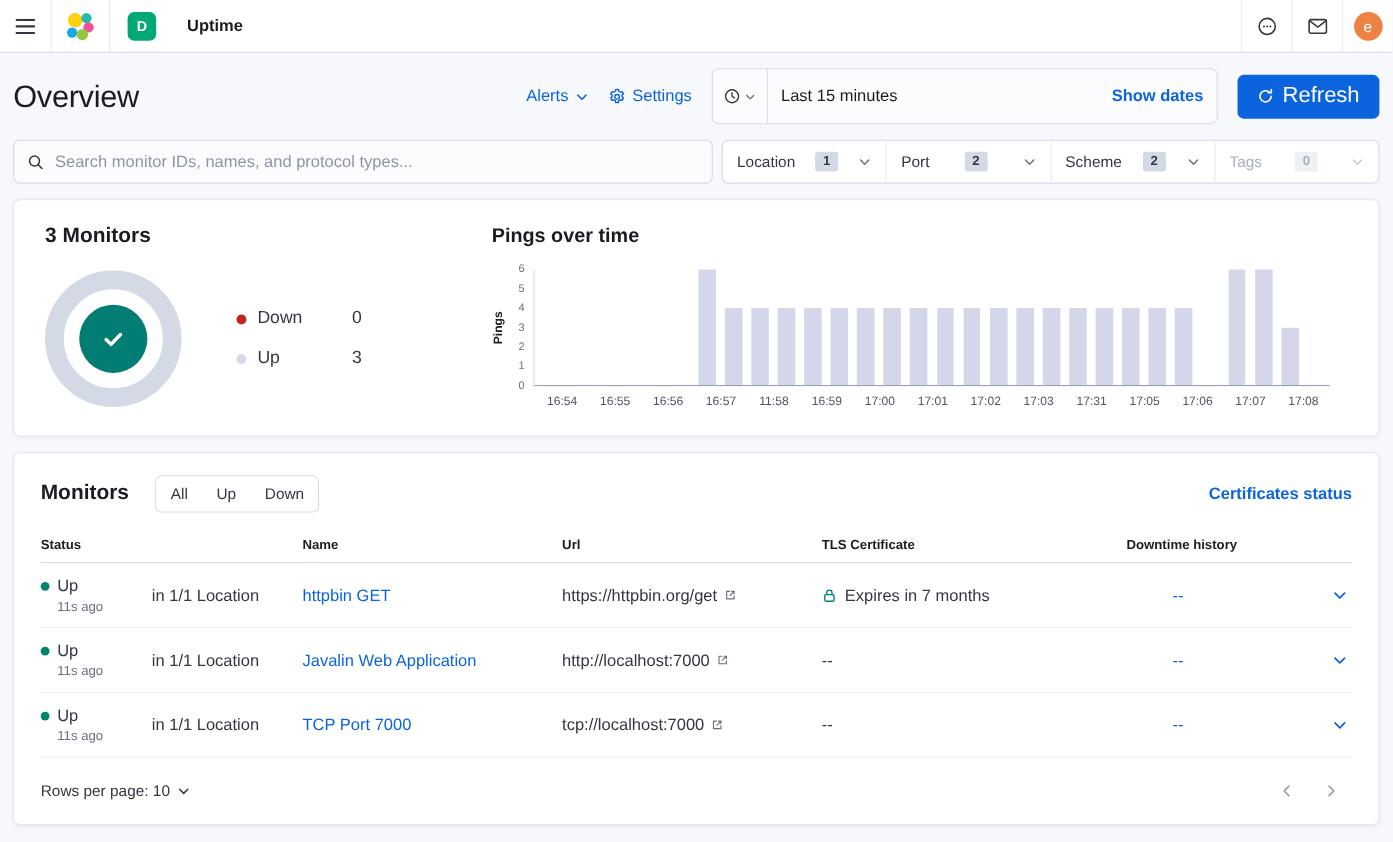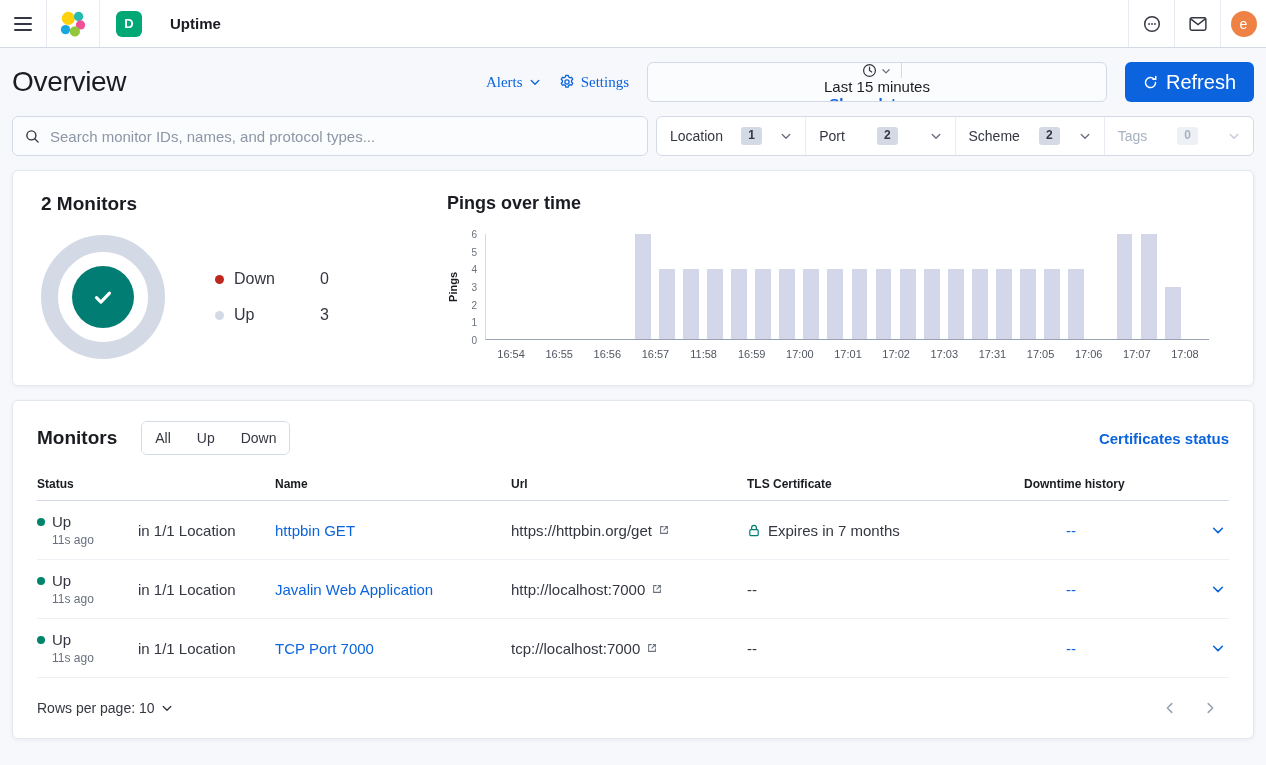--- a/index.html
+++ b/index.html
@@ -35,22 +35,22 @@
   .tb-sep-l{border-left:1px solid #e8ebf2;}
   .space-badge{width:26px;height:26px;border-radius:6px;background:var(--space_bg);color:#fff;font-weight:700;font-size:13px;display:flex;align-items:center;justify-content:center;margin:0 14px 0 16px;cursor:pointer;}
   .app-title{font-weight:600;font-size:15px;color:var(--title);margin-left:14px;cursor:pointer;}
   .topbar-right{margin-left:auto;display:flex;height:100%;}
   .avatar{width:26px;height:26px;border-radius:50%;background:var(--avatar_bg);color:#fff;font-size:14px;display:flex;align-items:center;justify-content:center;}
   
   .page-head{padding:14px 12px 0 12px;}
   .head-row{display:flex;align-items:center;justify-content:space-between;}
   .page-title{font-size:28px;font-weight:500;color:var(--title);letter-spacing:-.3px;}
   .head-controls{display:flex;align-items:center;gap:18px;}
-  .link-btn{display:flex;align-items:center;gap:6px;color:var(--primary);font-size:15px;font-weight:500;background:none;border:none;cursor:pointer;font-family:Liberation Serif, serif;padding:0;}
-  .datepicker{display:flex;align-items:center;width:460px;height:40px;border:1px solid var(--border);border-radius:6px;background:#fbfcfe;overflow:hidden;flex-direction:column;}
+  .link-btn{display:flex;align-items:center;gap:6px;color:var(--primary);font-size:15px;font-weight:500;background:none;border:none;cursor:pointer;font-family:Liberation Sans, sans-serif;padding:0;}
+  .datepicker{display:flex;align-items:center;width:460px;height:51px;border:1px solid var(--border);border-radius:6px;background:#fbfcfe;overflow:hidden;}
   .dp-quick{display:flex;align-items:center;gap:4px;padding:0 10px;height:100%;border-right:1px solid var(--border);cursor:pointer;color:var(--text);background:none;border-top:none;border-left:none;border-bottom:none;}
   .dp-text{flex:1;padding:0 12px;font-size:15px;color:var(--title);cursor:pointer;}
   .dp-showdates{padding-right:12px;color:var(--primary);font-weight:600;font-size:15px;cursor:pointer;white-space:nowrap;}
   .refresh-btn{display:flex;align-items:center;gap:8px;height:40px;padding:0 18px;background:var(--primary);color:#fff;font-size:20px;font-weight:500;border:none;border-radius:6px;cursor:pointer;font-family:inherit;}
   
   .search-row{display:flex;gap:8px;margin-top:14px;}
   .search-box{flex:1;display:flex;align-items:center;height:40px;background:#fbfcfd;border:1px solid var(--border);border-radius:6px;padding:0 12px;gap:8px;}
   .search-box input{flex:1;border:none;outline:none;background:transparent;font-size:15px;color:var(--text);font-family:inherit;}
   .search-box input::placeholder{color:#8d96a6;}
   .filter-group{display:flex;width:598px;height:40px;border:1px solid var(--border);border-radius:6px;background:#fff;overflow:hidden;}
@@ -267,21 +267,21 @@
               <path d="M3 6l5 5 5-5" fill="none" stroke="currentColor" stroke-width="1.8" stroke-linecap="round" stroke-linejoin="round"></path>
             </svg>
           </span>
       </div>
     </div>
   </div>
 </div>
 
 <div class="panel snapshot">
   <div class="snap-left">
-    <div class="snap-title">2 Monitors</div>
+    <div class="snap-title">3 Monitors</div>
     <div class="snap-body">
       <div class="donut">
         <div class="donut-core">
           <span>
             <svg width="26" height="26" viewBox="0 0 20 20">
                 <path d="M5 10.5l3.4 3.4L15 7" fill="none" stroke="#fff" stroke-width="2.4" stroke-linecap="round" stroke-linejoin="round"></path>
               </svg>
           </span>
         </div>
       </div>

